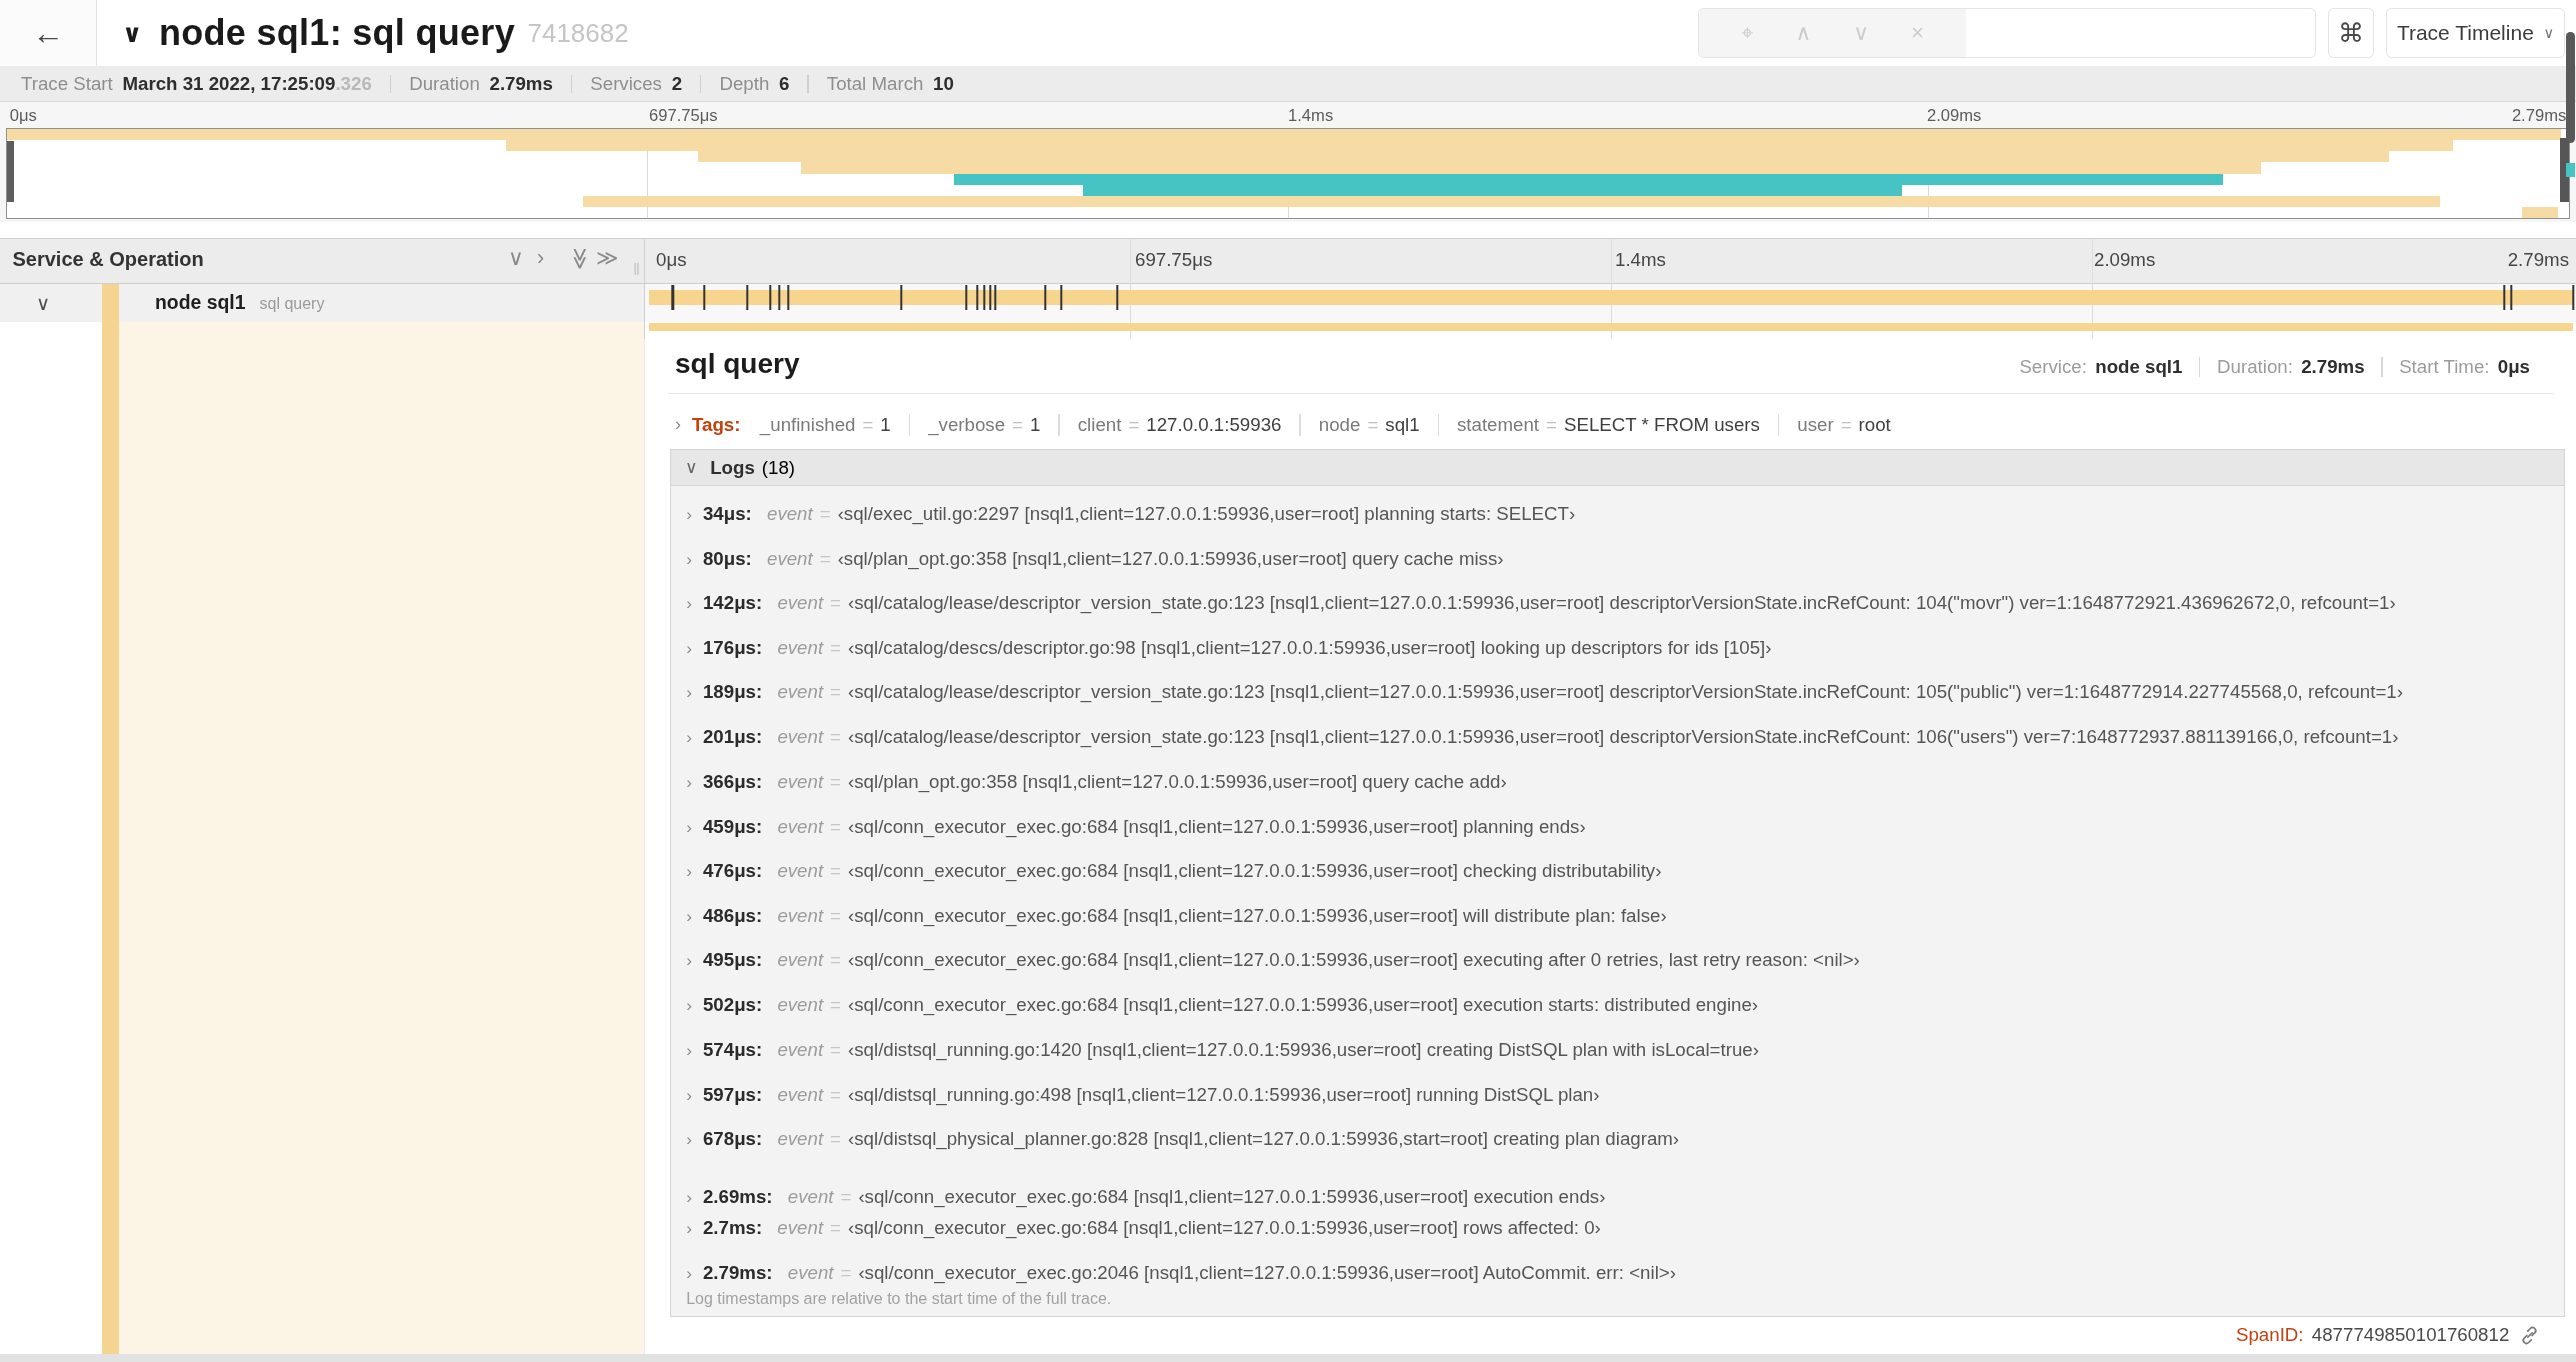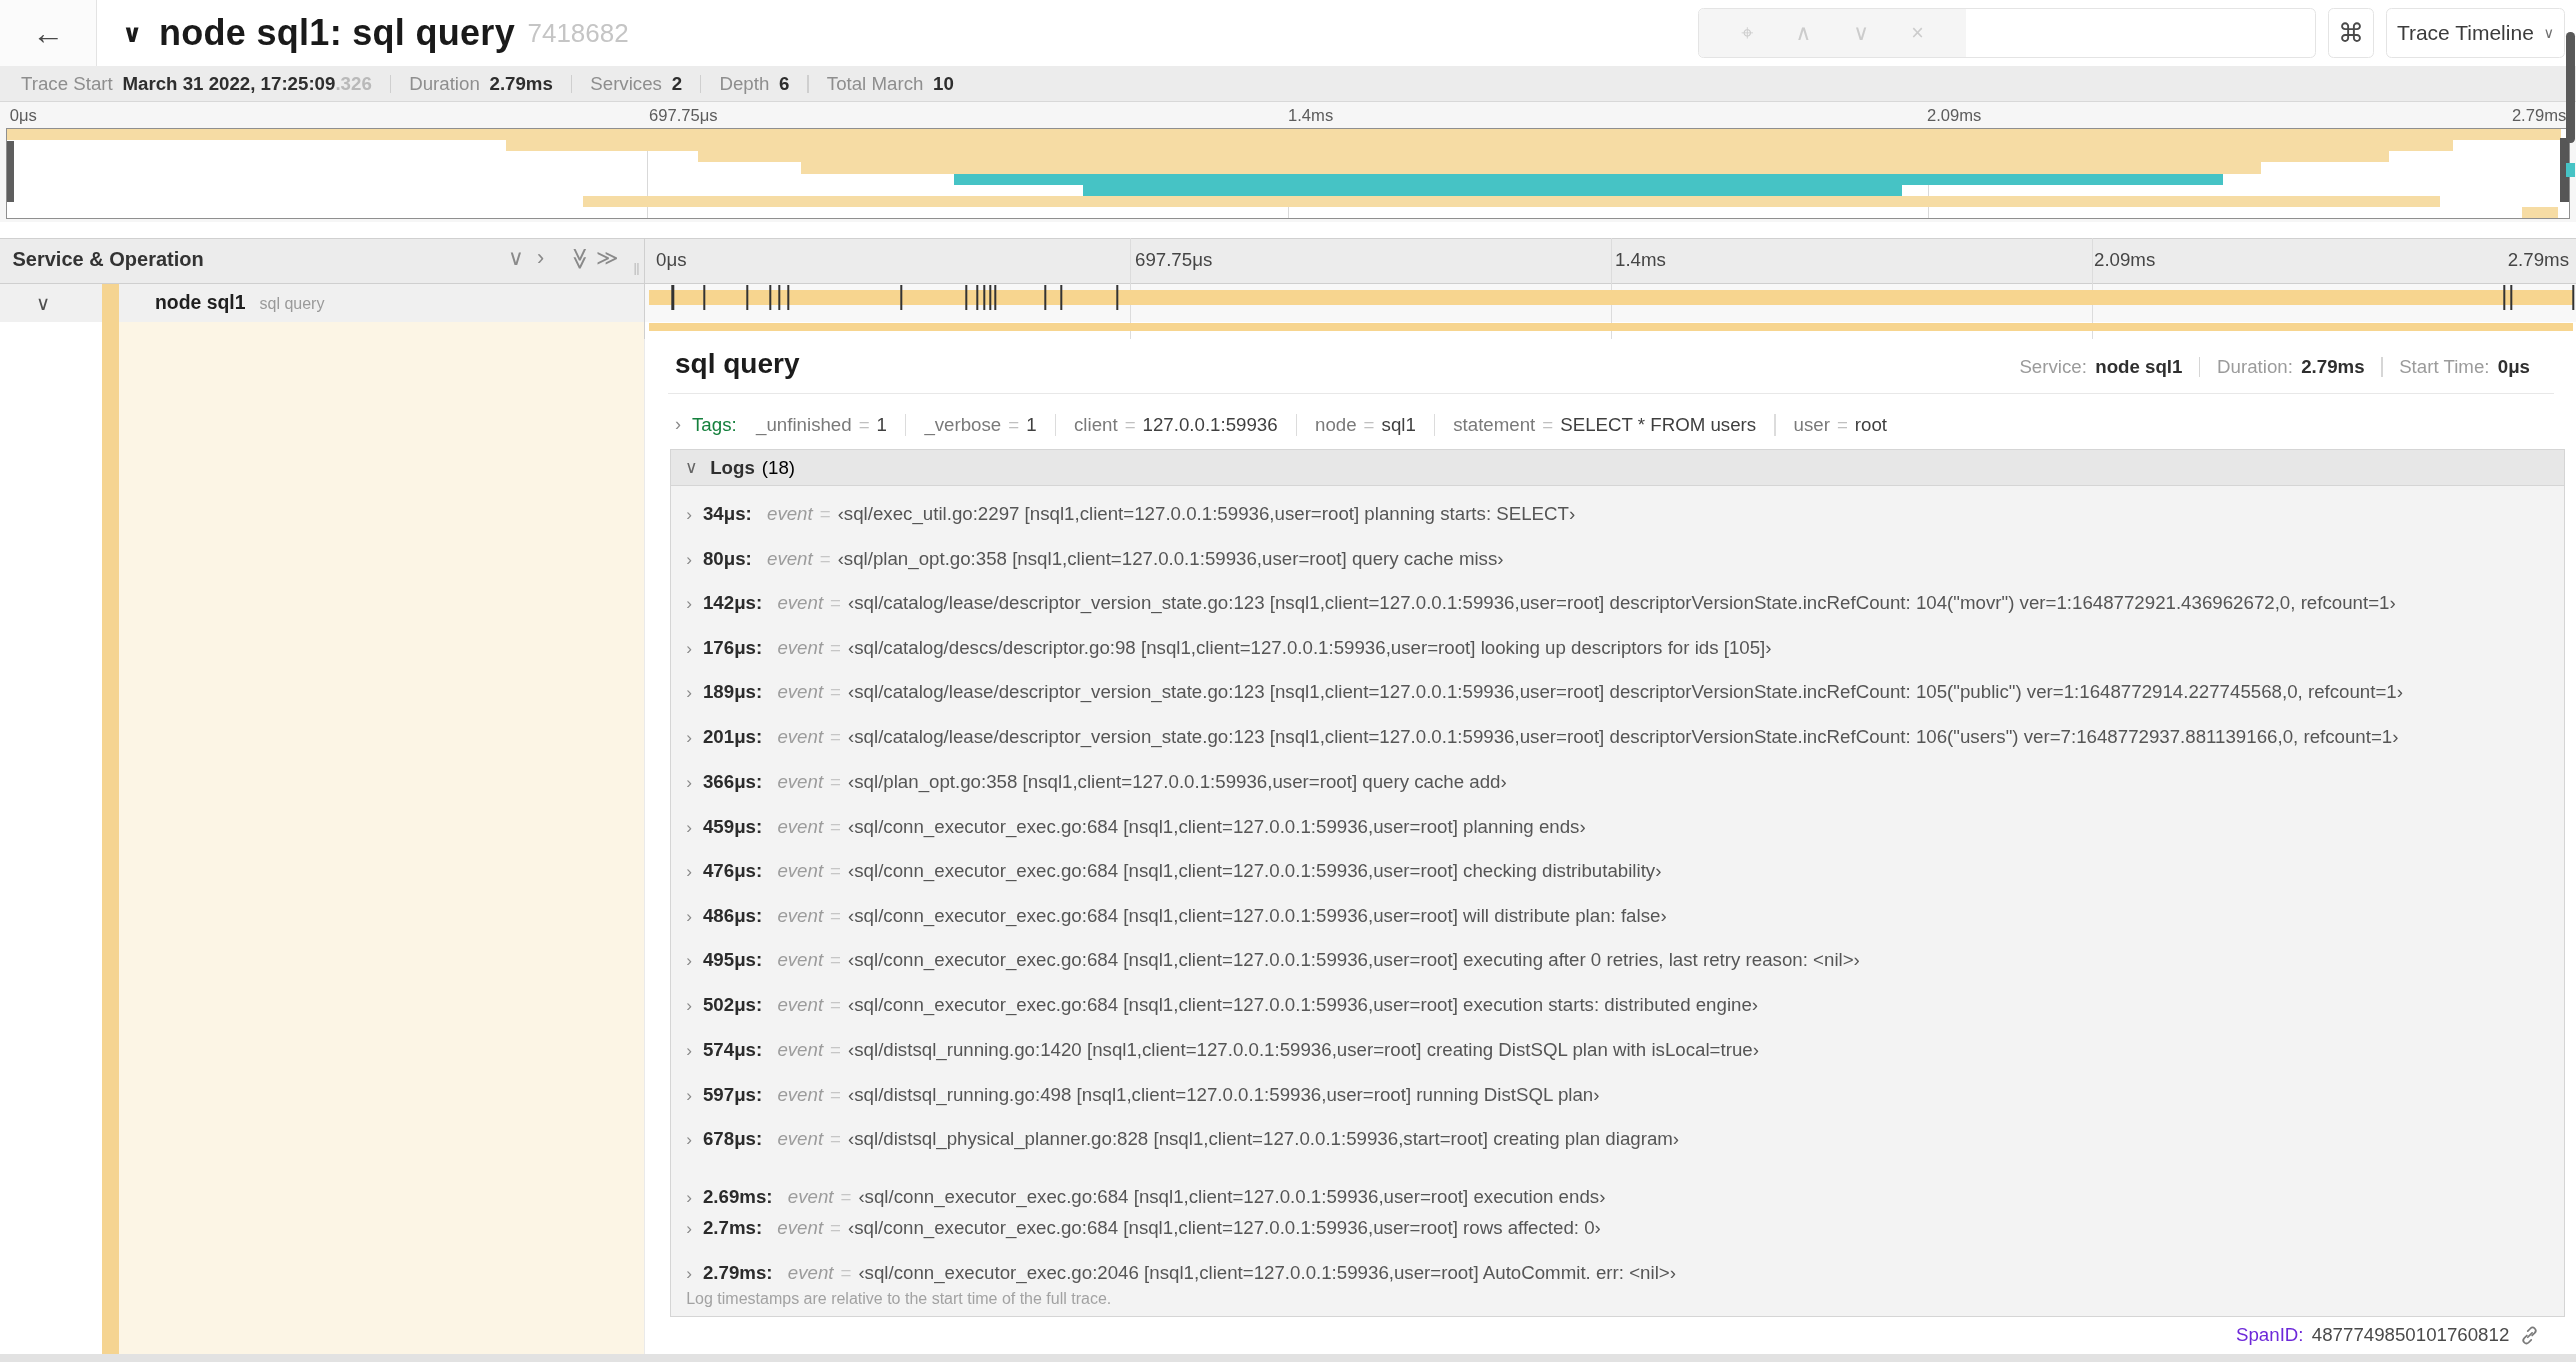--- a/index.html
+++ b/index.html
@@ -84,39 +84,39 @@
   .dtitle { position:absolute; left:675px; top:348px; font-size:28px; font-weight:700; color:#1c1c1c; }
   .dmeta  { position:absolute; right:46px; top:356px; display:flex; align-items:center; font-size:18.7px; }
   .dm-lbl { color:#9b9b9b; margin-right:8.3px; }
   .dm-val { color:#2f2f2f; font-weight:700; }
   .dmdiv  { width:1.4px; height:19.4px; background:#d6d6d6; margin:0 16.6px; }
   .drule  { position:absolute; left:668px; width:1886px; top:393px; height:1.4px; background:#e8e8e8; }
 
   .tagsrow { position:absolute; left:675px; top:407px; height:35px; display:flex; align-items:center;
              font-size:18.7px; white-space:nowrap; cursor:pointer; }
   .texp { color:#8a8a8a; margin-right:11px; font-size:18px; }
-  .tlabel { font-weight:400; color:#15803d; margin-right:19.4px; }
+  .tlabel { font-weight:700; color:#c2410c; margin-right:19.4px; }
   .tag-key { color:#7a7a7a; } .tag-eq { color:#c0c0c0; margin:0 7px; } .tag-val { color:#3f3f3f; }
   .tagdiv { width:1.4px; height:22px; background:#dcdcdc; margin:0 18px; }
 
   .logsblock { position:absolute; left:670px; top:449px; width:1895px; height:868px; background:#f3f3f3;
                border:0.7px solid #d5d5d5; }
   .logshead { height:36px; background:#e7e7e7; border-bottom:0.7px solid #d5d5d5; display:flex;
               align-items:center; padding-left:14px; font-size:18.7px; cursor:pointer; }
   .lh-chev { color:#666; margin-right:12.5px; font-size:17.3px; }
   .lh-title { font-weight:700; color:#2f2f2f; margin-right:7px; }
   .lh-count { color:#000000; }
   .logrow { position:absolute; left:15.2px; font-size:18.7px; white-space:nowrap; cursor:pointer; }
   .lr-exp { color:#8a8a8a; font-size:17.3px; }
   .lr-time { font-weight:700; color:#2b2b2b; margin-left:11px; margin-right:15.2px; }
   .lr-key { color:#9c9c9c;font-style:italic; } .lr-eq { color:#c6c6c6; margin:0 7px; } .lr-val { color:#555; }
   .logsfoot { position:absolute; left:15.2px; bottom:8.3px; font-size:16px; color:#a2a2a2; }
 
   .spanidrow { position:absolute; right:36px; top:1324px; display:flex; align-items:center; font-size:18.7px; }
-  .sid-lbl { color:#6d28d9; margin-right:8.3px; }
+  .sid-lbl { color:#c2410c; margin-right:8.3px; }
   .sid-val { color:#4a4a4a; }
   .link-ic { margin-left:9.7px; cursor:pointer; }
 
   .bottomstrip { position:absolute; left:0; top:1354px; width:2576px; height:8.3px; background:#e2e2e2; }
   .sthumb  { position:absolute; right:1.4px; top:32px; width:8.3px; height:111px; background:#595959; border-radius:4.2px; z-index:6; }
   .smarker { position:absolute; right:1.4px; top:163px; width:8.3px; height:14px; background:var(--teal); z-index:6; }
 </style>
 </head>
 <body>
 

